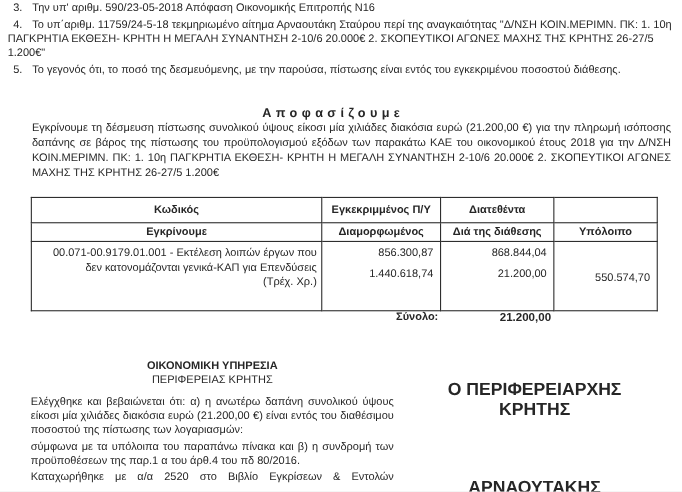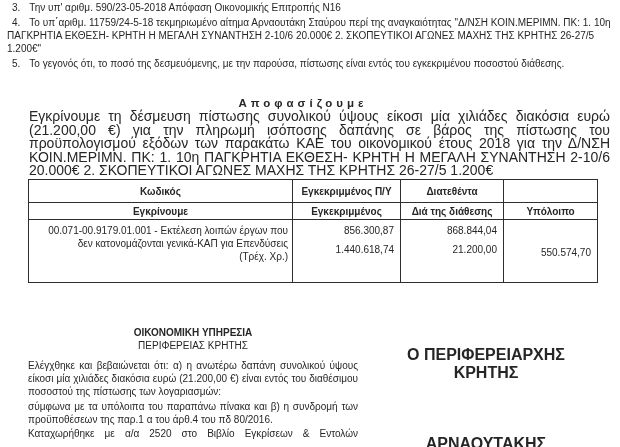--- a/index.html
+++ b/index.html
@@ -16,21 +16,21 @@
   .ref-item{font-size:10px;line-height:12.9px;text-indent:5px;text-align:left;}
   .ref-item + .ref-item{margin-top:2px;}
   .ref-item .num{margin-right:9px;}
   
   .decision-heading{
     position:absolute;top:97px;left:0;right:14px;
     text-align:center;font-weight:bold;font-size:11.5px;letter-spacing:4px;
   }
   .decision-para{
     position:absolute;top:110px;left:29px;right:10px;
-    font-size:14px;line-height:13.5px;text-align:justify;
+    font-size:10px;line-height:13.5px;text-align:justify;
   }
   
   table.credit-table{
     position:absolute;top:179px;left:28px;
     border-collapse:collapse;table-layout:fixed;width:569px;
     font-size:10px;color:#262626;
   }
   table.credit-table td{border:1.5px solid #2e2e2e;padding:0;vertical-align:middle;overflow:hidden;text-align:right;}
   tr.hrow1 td{height:22px;text-align:center;font-weight:bold;white-space:nowrap;}
   tr.hrow2 td{height:16px;text-align:center;font-weight:bold;white-space:nowrap;}
@@ -89,21 +89,21 @@
     </colgroup>
     <tbody>
         <tr class="hrow1">
       <td>Κωδικός</td>
       <td>Εγκεκριμμένος Π/Υ</td>
       <td>Διατεθέντα</td>
       <td></td>
     </tr>
     <tr class="hrow2">
       <td>Εγκρίνουμε</td>
-      <td>Εγκεκριμμένος</td>
+      <td>Διαμορφωμένος</td>
       <td>Διά της διάθεσης</td>
       <td>Υπόλοιπο</td>
     </tr>
     <tr class="drow">
       <td class="desc-cell">
         <div class="desc-line">00.071-00.9179.01.001 - Εκτέλεση λοιπών έργων που</div>
         <div class="desc-line">δεν κατονομάζονται γενικά-ΚΑΠ  για Επενδύσεις</div>
         <div class="desc-line">(Τρέχ. Χρ.)</div>
       </td>
       <td class="num-cell">
@@ -114,20 +114,24 @@
         <div>868.844,04</div>
         <div class="second">21.200,00</div>
       </td>
       <td class="rem-cell">
         <div>550.574,70</div>
       </td>
     </tr>
   </tbody>
     </table>
 
+  <div class="totals-row">
+    <span class="totals-label">Σύνολο:</span>
+    <span class="totals-value">21.200,00</span>
+  </div>
 
   <div class="footer-left">
     <div class="fl-title">ΟΙΚΟΝΟΜΙΚΗ ΥΠΗΡΕΣΙΑ</div>
     <div class="fl-subtitle">ΠΕΡΙΦΕΡΕΙΑΣ ΚΡΗΤΗΣ</div>
     <div class="fl-verify">Ελέγχθηκε και βεβαιώνεται ότι: α)  η ανωτέρω δαπάνη συνολικού ύψους είκοσι μία  χιλιάδες διακόσια ευρώ  (21.200,00 €) είναι εντός του διαθέσιμου ποσοστού της πίστωσης των λογαριασμών:</div>
     <div class="fl-cond">σύμφωνα με τα υπόλοιπα του παραπάνω πίνακα και  β) η συνδρομή των προϋποθέσεων της παρ.1 α του άρθ.4 του πδ 80/2016.</div>
     <div class="fl-reg">Καταχωρήθηκε με α/α 2520 στο Βιβλίο Εγκρίσεων &amp; Εντολών</div>
   </div>
 
   <div class="footer-right">

